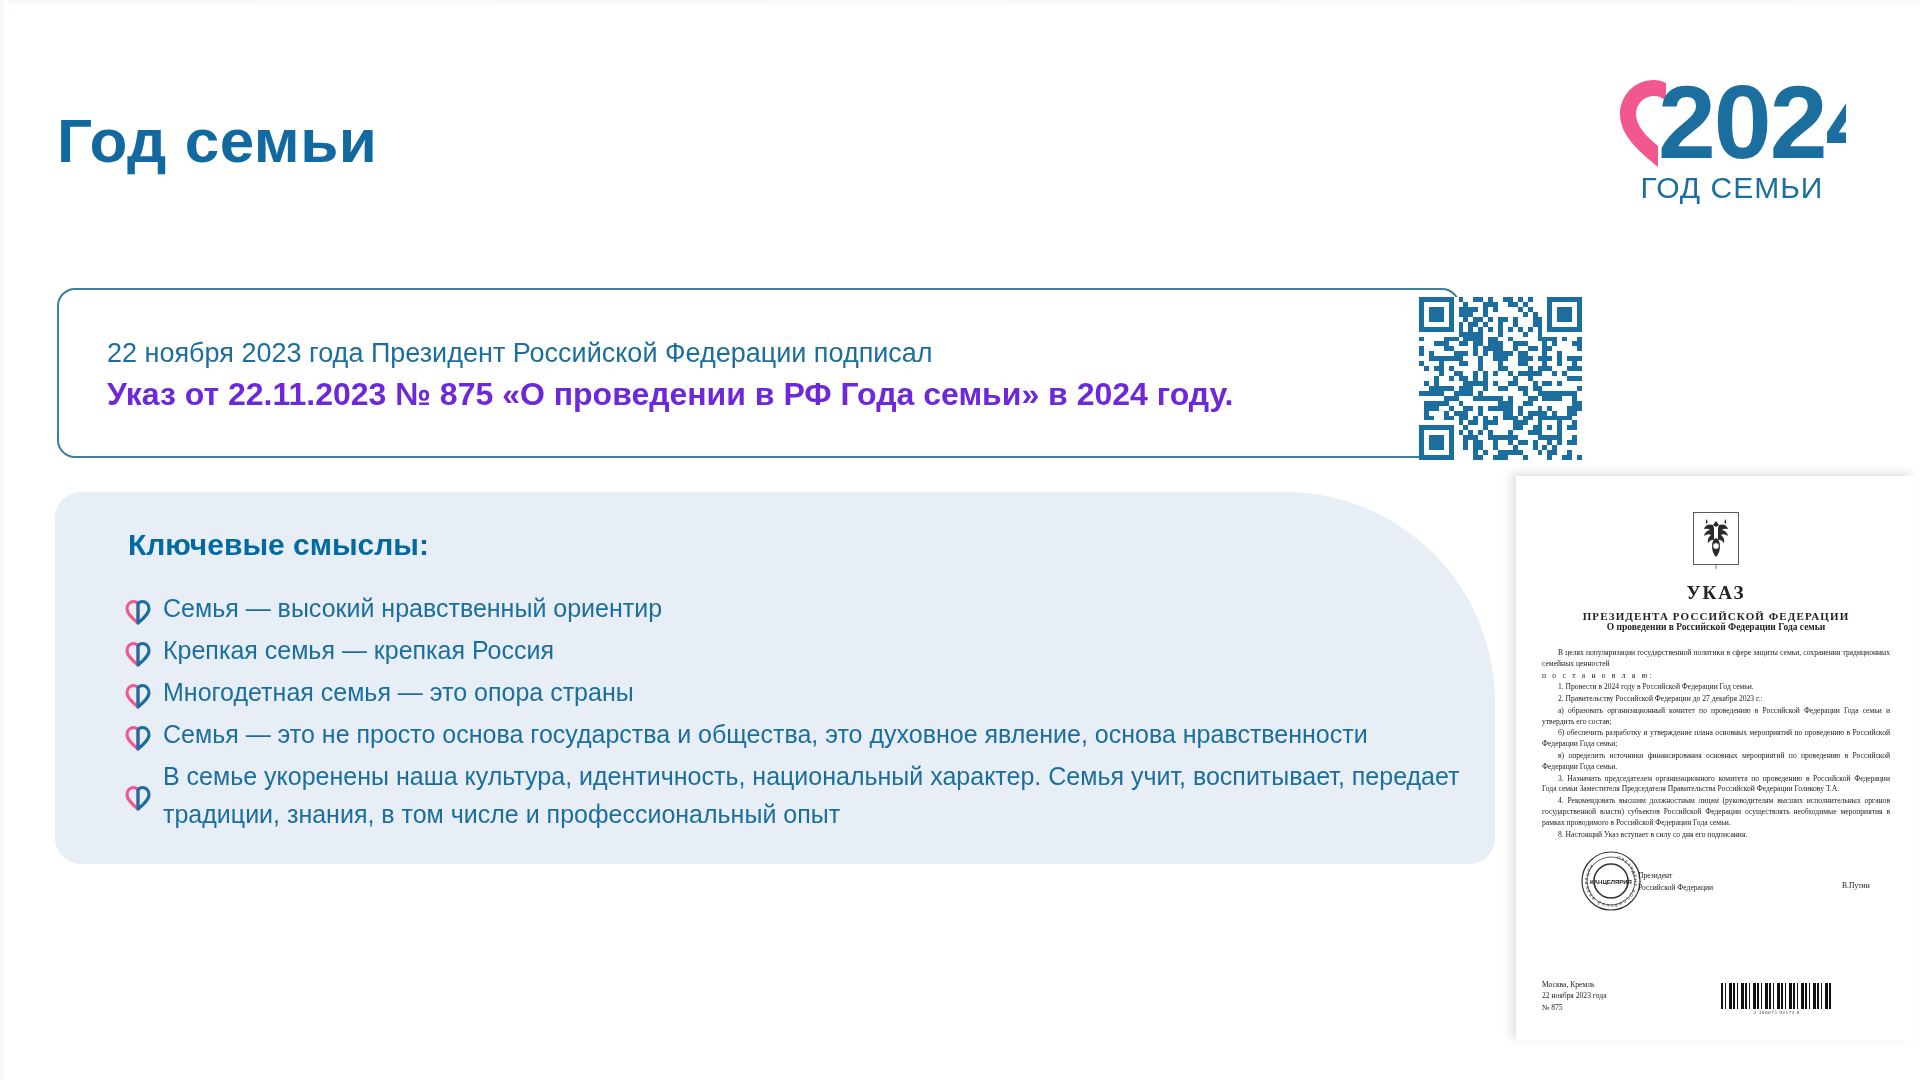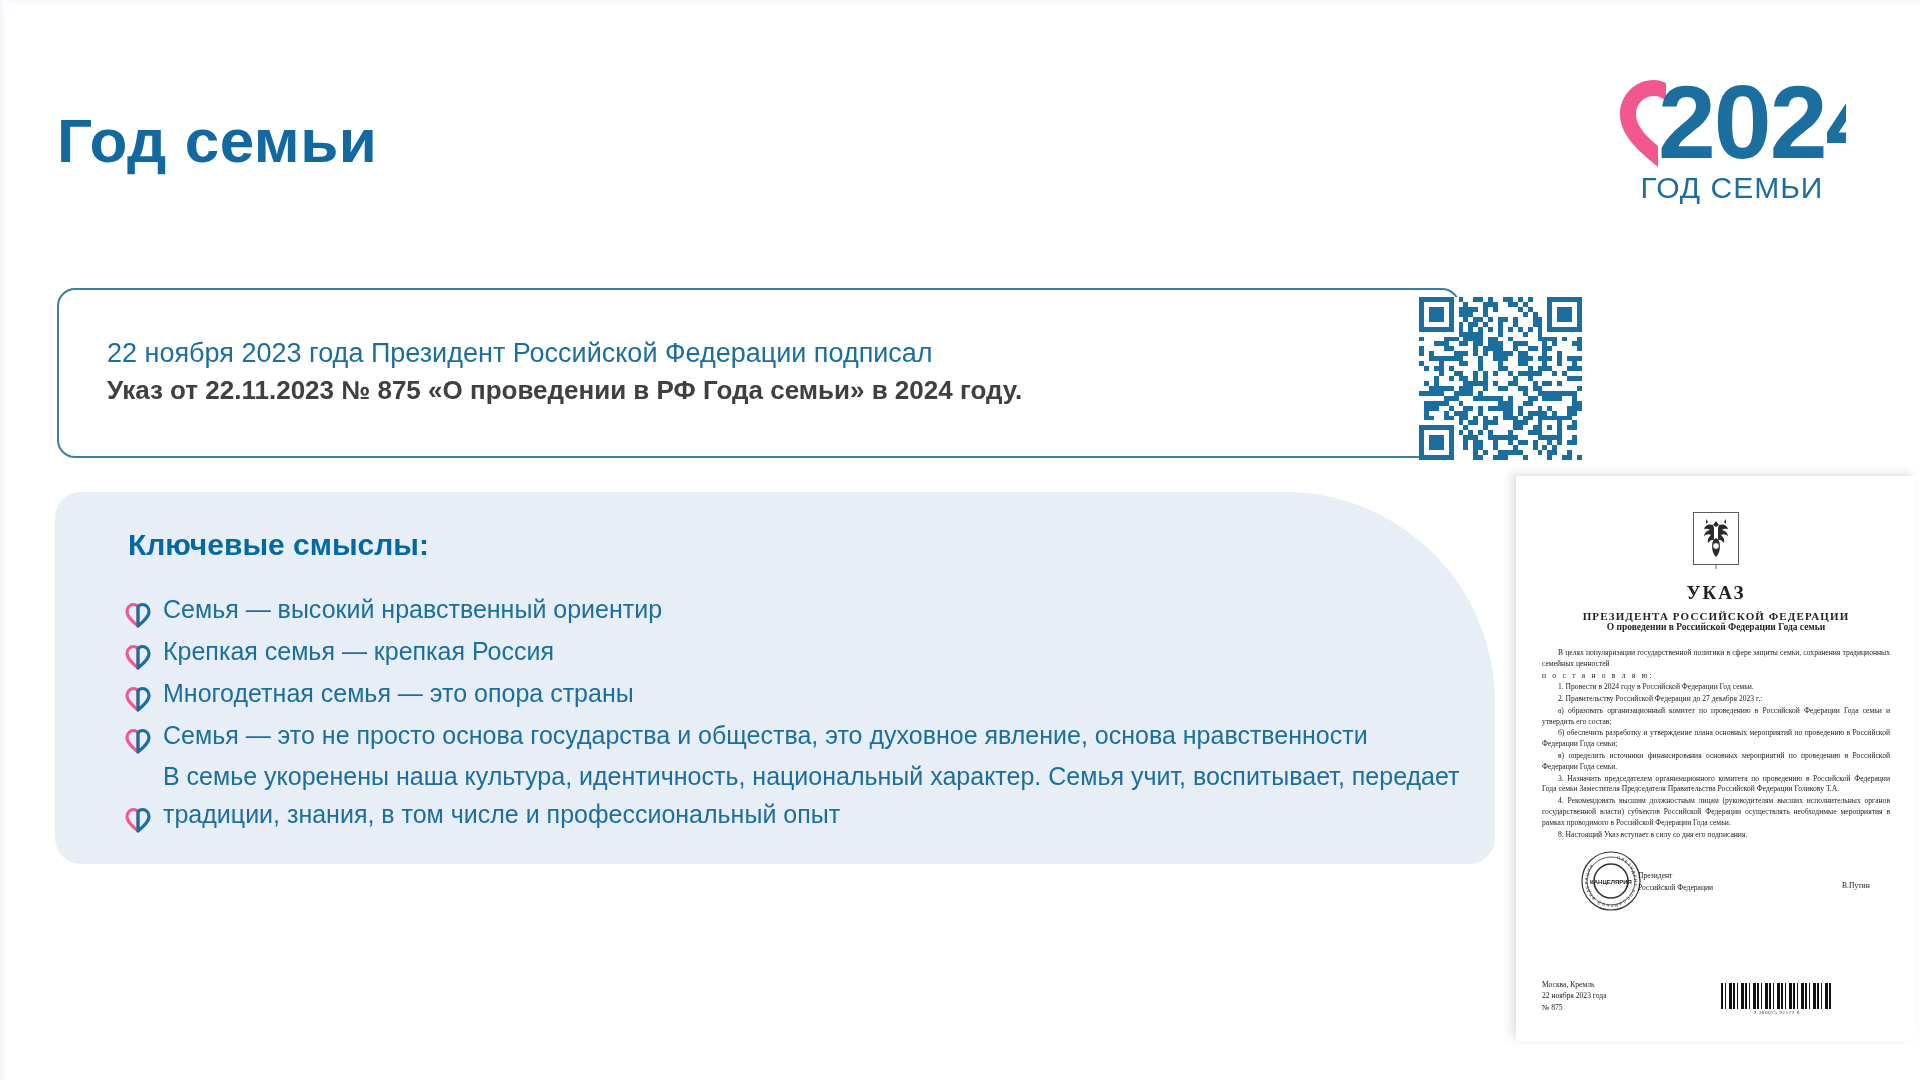--- a/index.html
+++ b/index.html
@@ -66,23 +66,23 @@
     left: 48px; top: 44px;
     width: 1220px;
   }
   .callout-line1 {
     font-size: 27px;
     color: #1b6e9e;
     line-height: 1.42;
     white-space: nowrap;
   }
   .callout-line2 {
-    font-size: 26px;
-    font-weight: bold;
-    color: #404040;
+    font-size: 32px;
+    font-weight: bold;
+    color: #6d28d9;
     line-height: 1.42;
     white-space: nowrap;
   }
 
   
   .qr {
     position: absolute;
     left: 1419px; top: 297px;
     width: 163px; height: 163px;
     background: #ffffff;
@@ -106,21 +106,21 @@
     white-space: nowrap;
   }
   .bullets {
     position: absolute;
     left: 70px; top: 98px;
     width: 1360px;
   }
   .bullet {
     position: relative;
     display: flex;
-    align-items: flex-end;
+    align-items: center;
     margin-bottom: 4px;
     min-height: 38px;
   }
   .bullet-icon {
     flex: 0 0 auto;
     width: 26px; height: 26px;
     margin-top: 5px;
     margin-right: 12px;
   }
   .bullet-icon svg { display: block; }

